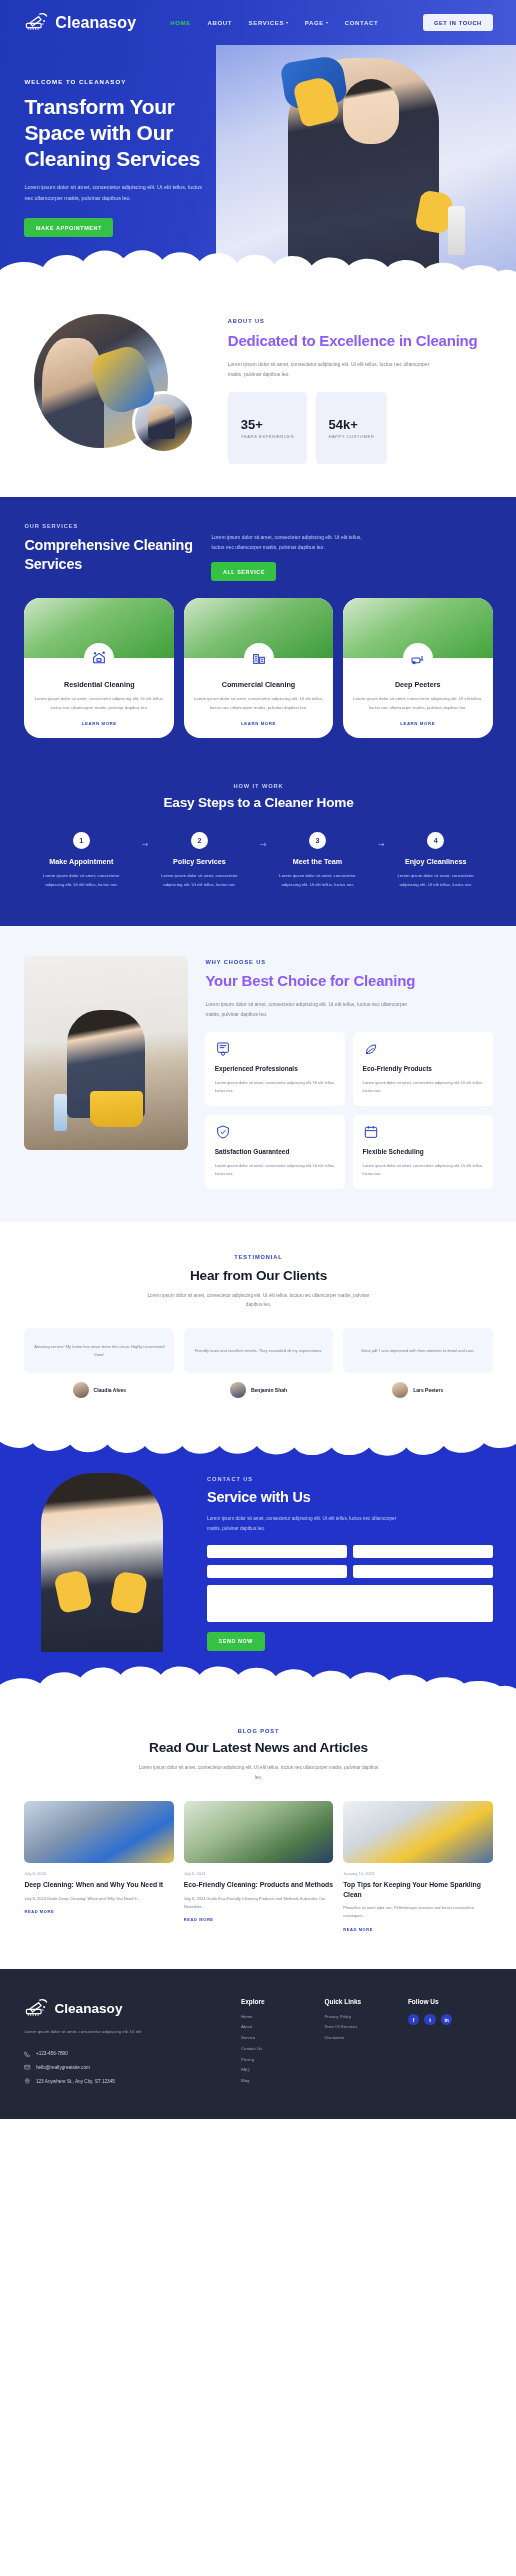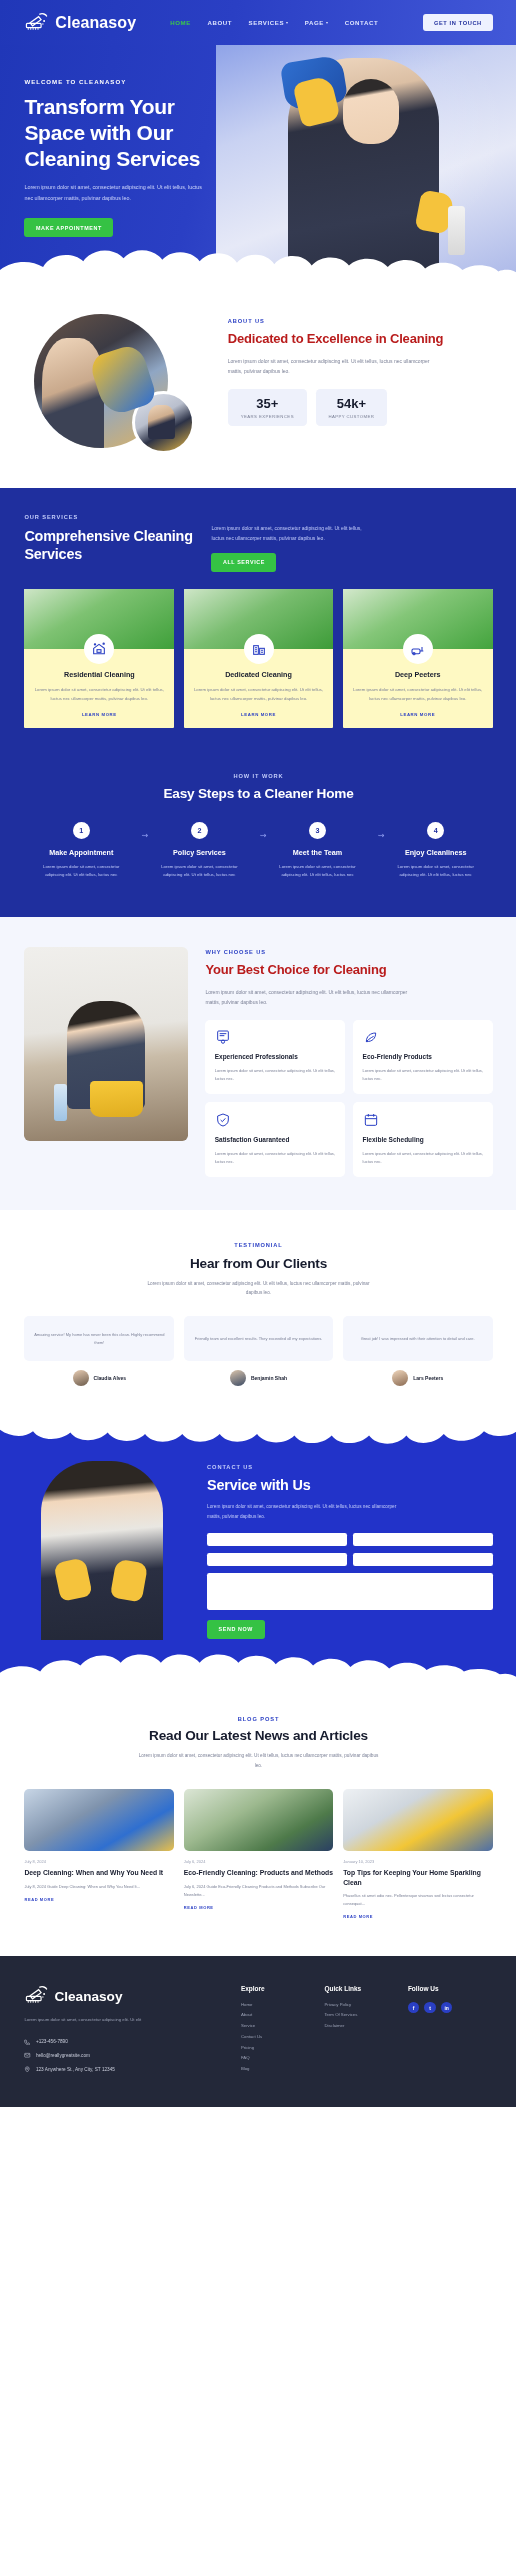--- a/index.html
+++ b/index.html
@@ -129,38 +129,38 @@
   }
   .about-circle-sm:after{
     content:""; position:absolute; left:24%; top:20%; width:46%; height:60%;
     background:linear-gradient(160deg,#f0d7bd 0%,#cfae8e 38%,#2b3046 55%); border-radius:40% 40% 10% 10%;
   }
   .about-body { flex:1; padding-top:4.3px; }
   .label-blue {
     color:#2a3fc4; font-size:5.7px; font-weight:700; letter-spacing:0.9px;
     text-transform:uppercase; margin-bottom:6.5px;
   }
-  .h2 { font-size:13px; line-height:1.28; font-weight:700; color:#b91c1c; letter-spacing:-0.2px; }
+  .h2 { font-size:15px; line-height:1.28; font-weight:700; color:#8b5cf6; letter-spacing:-0.2px; }
   .about-text { color:#7b8096; font-size:5px; line-height:2.0; margin:8.6px 0 13px; max-width:215px; }
   .stats { display:flex; gap:8.6px; }
   .stat {
-    background:#eef1fb; border-radius:4.3px; padding:7px 13px; min-width:69px;text-align:center;
+    background:#eef1fb; border-radius:4.3px; padding:25px 13px; min-width:69px;
   }
   .stat-num { font-size:13px; font-weight:700; color:#171c2e; }
   .stat-lab { font-size:4.3px; color:#7b8096; letter-spacing:0.4px; text-transform:uppercase; margin-top:2.9px; }
 
   
   .services { background:#1f2f9e; padding:26px 24.4px 32px; position:relative; }
   .services-top { display:flex; align-items:flex-start; margin-bottom:17px; }
   .label-white { color:#c3cdfb; font-size:5.7px; font-weight:700; letter-spacing:0.9px; text-transform:uppercase; margin-bottom:6.5px; }
   .h2-white { font-size:14.4px; line-height:1.3; font-weight:700; color:#fff; letter-spacing:-0.2px; max-width:187px; }
   .services-right { width:161px; padding-top:10px; }
   .services-right p { color:#c3cdfb; font-size:5px; line-height:1.95; margin-bottom:9.3px; }
   .cards { display:flex; gap:9.3px; }
-  .card { background:#fef9c3; border-radius:1px; overflow:hidden; flex:1; }
+  .card { background:#ffffff; border-radius:16px; overflow:hidden; flex:1; }
   .card-img { height:60px; position:relative; }
   .card-img.a { background:linear-gradient(150deg,#cfe6c8 0%,#7ec272 40%,#3fa03a 100%); }
   .card-img.b { background:linear-gradient(150deg,#cfe6c8 0%,#79bd6f 45%,#3d9c38 100%); }
   .card-img.c { background:linear-gradient(150deg,#d4e8cd 0%,#84c678 42%,#43a43d 100%); }
   .card-icon {
     position:absolute; left:50%; bottom:-15px; transform:translateX(-50%);
     width:30px; height:30px; border-radius:50%; background:#fff;
     display:flex; align-items:center; justify-content:center;
   }
   .card-body { padding:21.5px 10px 11.5px; text-align:center; }
@@ -396,21 +396,21 @@
         <div class="card-img b">
           <div class="card-icon">
             <svg width="16" height="16" viewBox="0 0 24 24" fill="none" stroke="#2a3fc4" stroke-width="1.6">
               <rect x="4" y="7" width="7" height="13"></rect>
                 <rect x="13" y="11" width="7" height="9"></rect>
               <path d="M6 10h3M6 13h3M6 16h3M15 14h3M15 17h3"></path>
             </svg>
           </div>
         </div>
         <div class="card-body">
-          <div class="card-title">Dedicated Cleaning</div>
+          <div class="card-title">Commercial Cleaning</div>
           <div class="card-text">Lorem ipsum dolor sit amet, consectetur adipiscing elit. Ut elit tellus, luctus nec ullamcorper mattis, pulvinar dapibus leo.</div>
           <div class="card-link">LEARN MORE</div>
         </div>
       </div>
       <div class="card">
         <div class="card-img c">
           <div class="card-icon">
             <svg width="16" height="16" viewBox="0 0 24 24" fill="none" stroke="#2a3fc4" stroke-width="1.6">
               <rect x="3" y="12" width="12" height="7" rx="2"></rect>
                 <path d="M15 15h5M18 9v6"></path>

